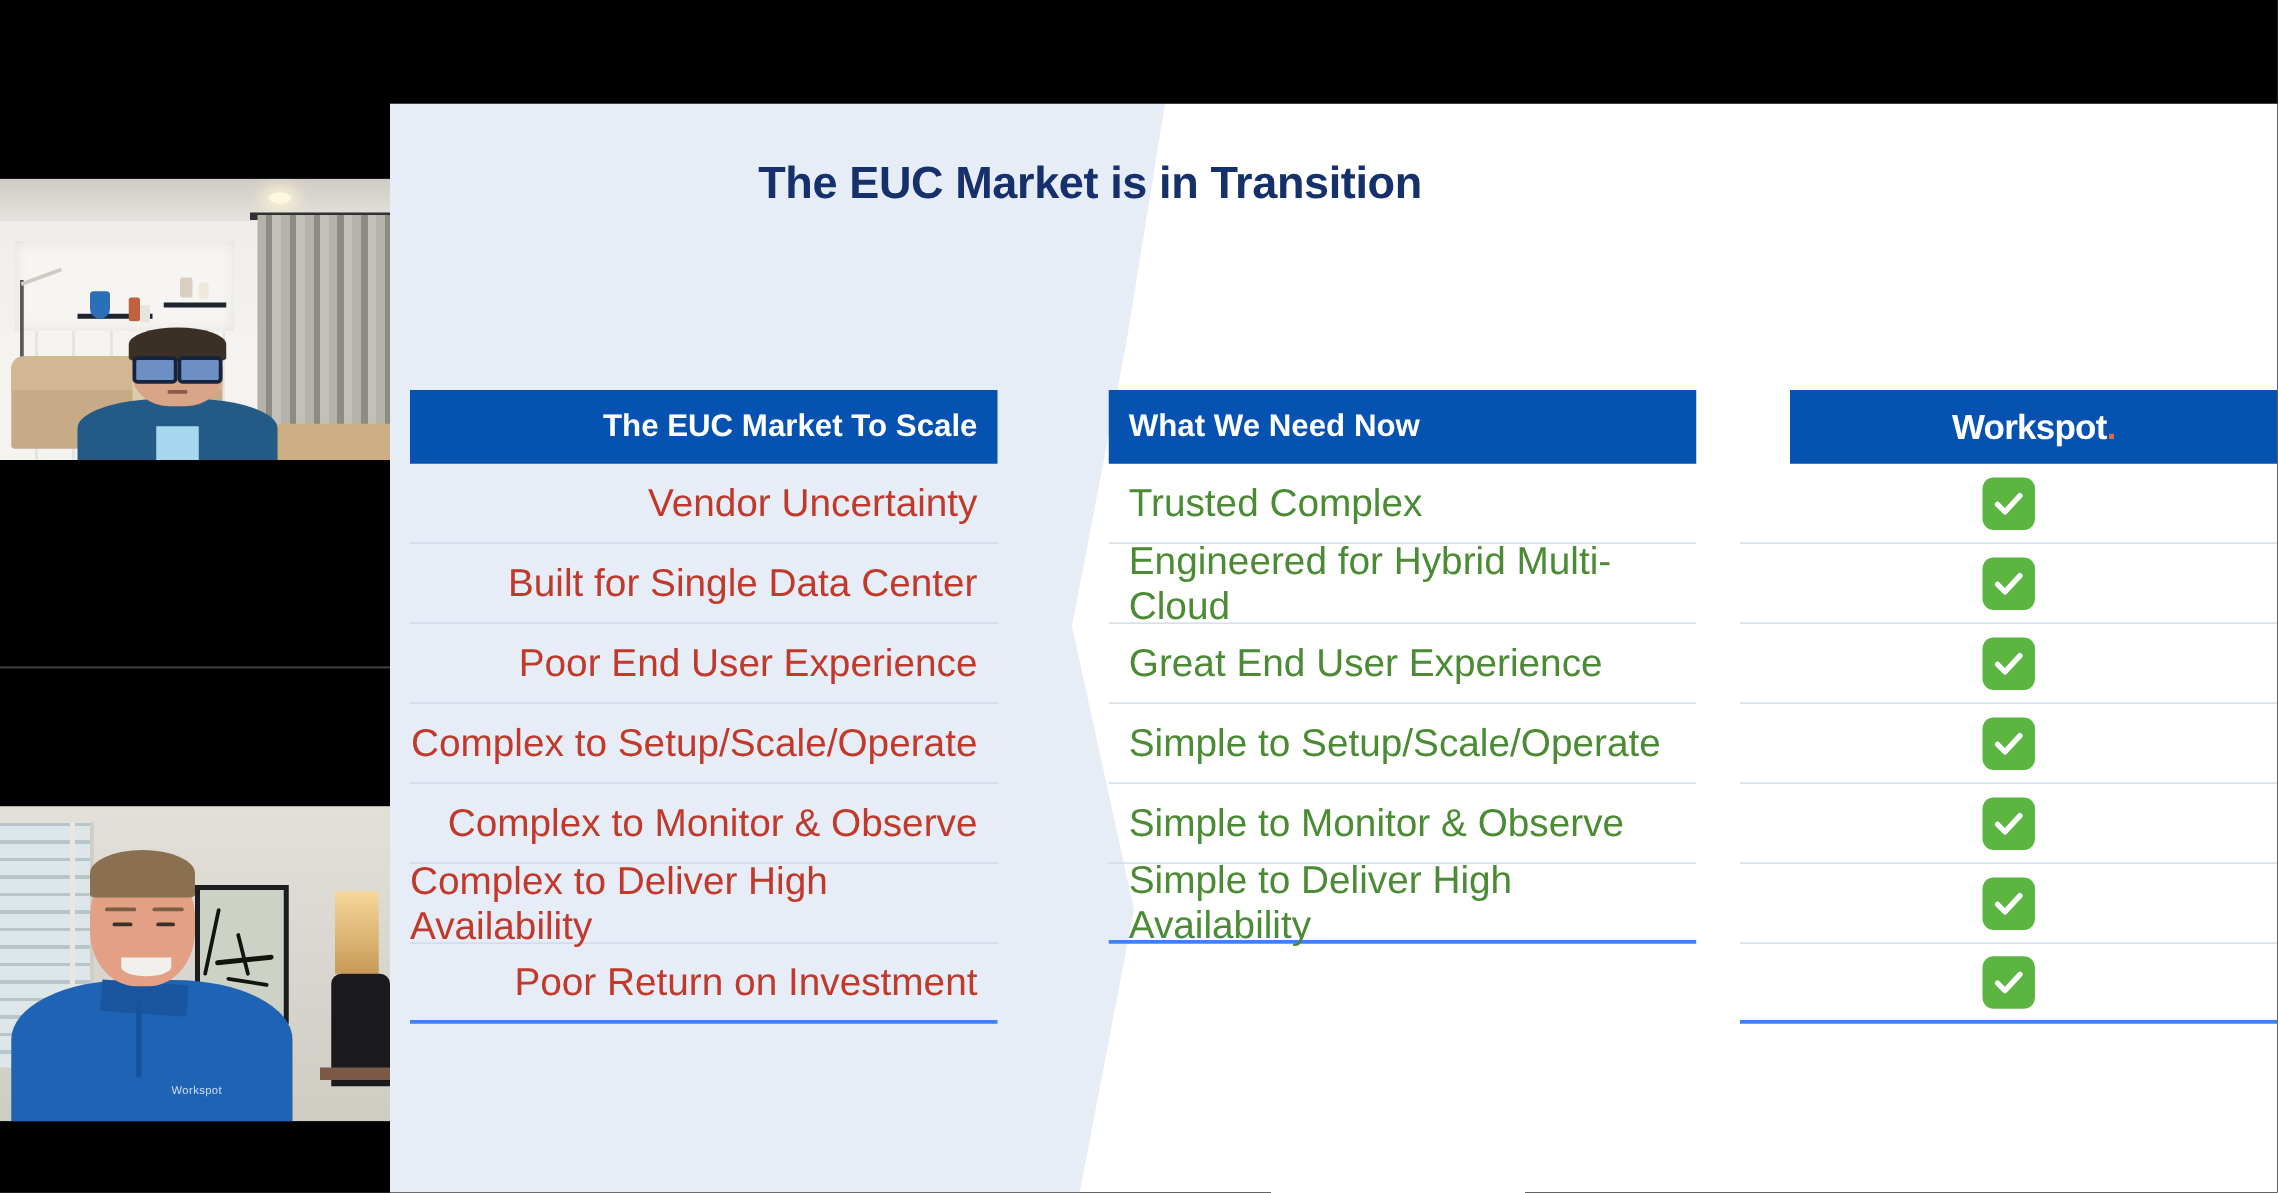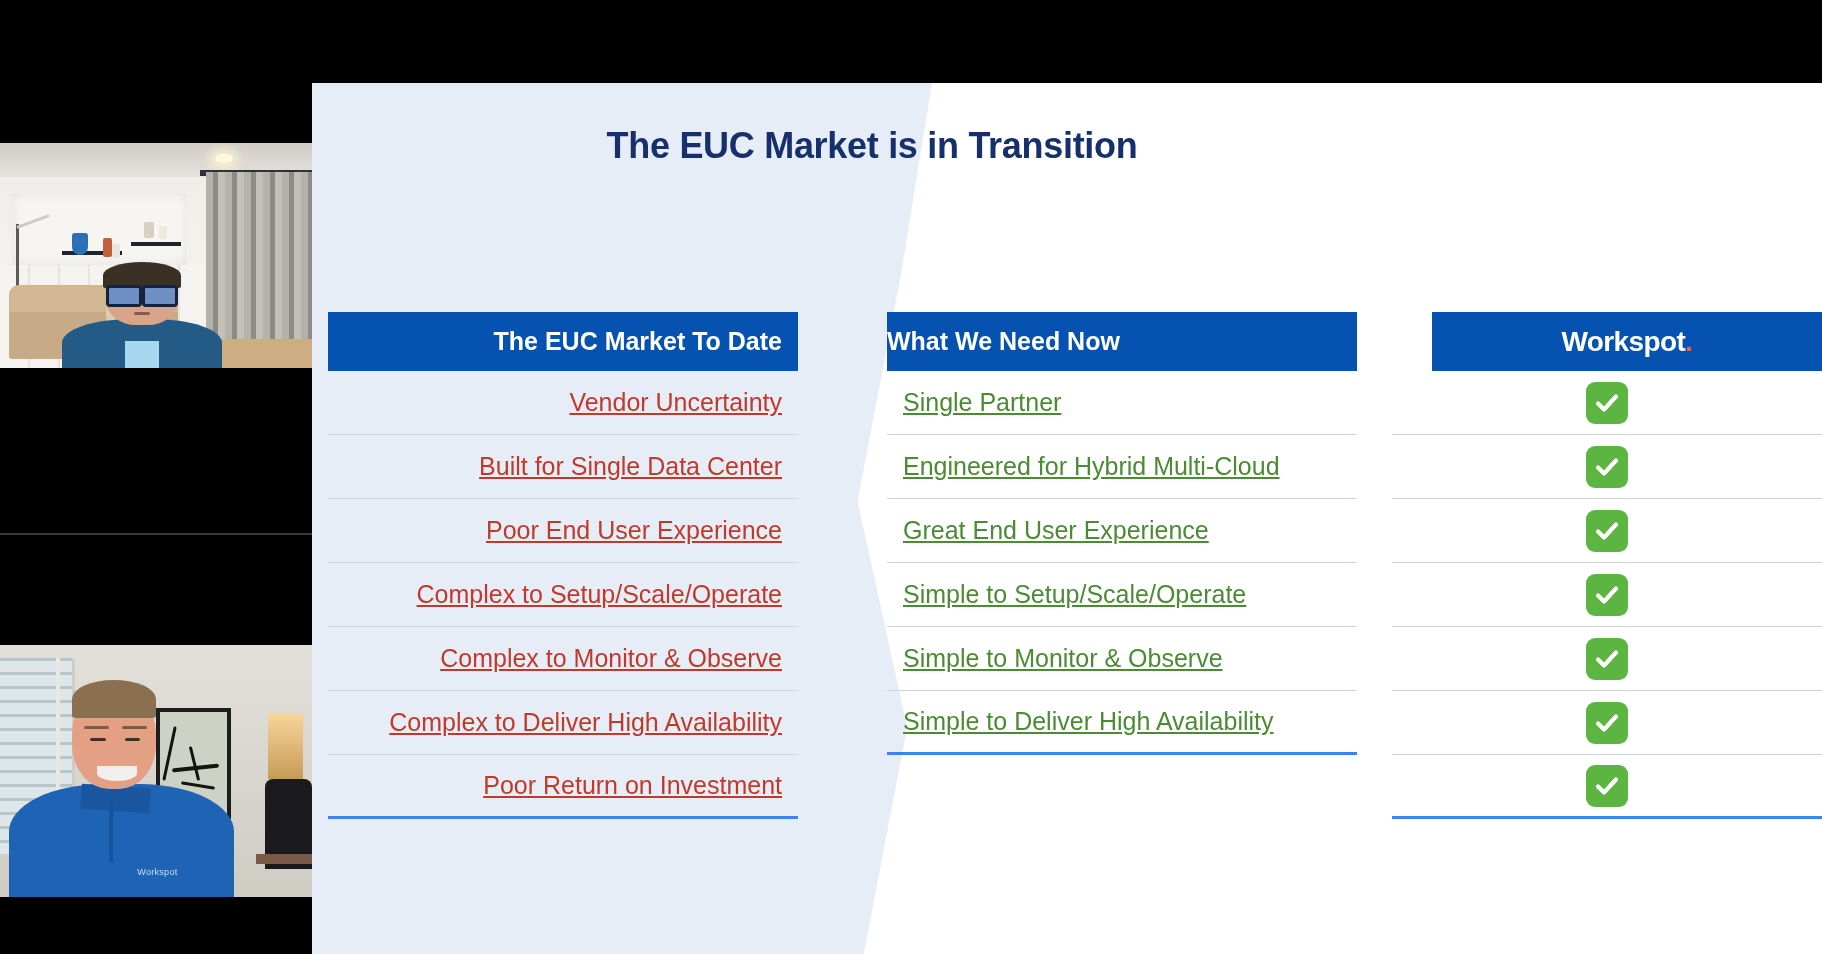--- a/index.html
+++ b/index.html
@@ -190,39 +190,38 @@
   .col-head {
     height: 59px;
     background: #0652b0;
     display: flex;
     align-items: center;
     color: #ffffff;
     font-size: 25px;
     font-weight: 700;
   }
   .head-right { justify-content: flex-end; padding-right: 16px; }
-  .head-left  { justify-content: flex-start; padding-left: 0; }
+  .head-left  { justify-content: flex-start; padding-left: 16px; }
   .head-logo  { justify-content: center; margin-left: 40px; }
 
   .logo-wordmark {
     font-size: 28px;
     font-weight: 700;
     color: #ffffff;
     letter-spacing: -0.6px;
   }
   .logo-dot { color: #e2674a; }
 
   .rows { display: flex; flex-direction: column; }
   .row {
     height: 64px;
     display: flex;
     align-items: center;
     border-bottom: 1px solid #ccd6e6;
-    font-size: 25px;
-    text-decoration: underline;
+    font-size: 31px;
   }
   .rows .row:last-child { border-bottom: 3px solid #3b82f6; }
 
   .row-neg { justify-content: flex-end; padding-right: 16px; color: #c0392b; }
   .row-pos { justify-content: flex-start; padding-left: 16px; color: #4a8b34; }
   .row-check { justify-content: center; }
 
   .check-badge {
     width: 42px; height: 42px;
     border-radius: 9px;
@@ -311,21 +310,21 @@
     </div>
   </div>
 
   <div id="slide">
     <div id="left-panel"></div>
 
     <div id="slide-title">The EUC Market is in Transition</div>
 
     <div class="column" id="col-left">
       <div class="col-head head-right">
-        <span>The EUC Market To Date</span>
+        <span>The EUC Market To Scale</span>
       </div>
       <div class="rows">
         <div class="row row-neg">
             <span>Vendor Uncertainty</span>
           </div>
         <div class="row row-neg">
             <span>Built for Single Data Center</span>
           </div>
         <div class="row row-neg">
             <span>Poor End User Experience</span>
@@ -344,21 +343,21 @@
           </div>
       </div>
     </div>
 
     <div class="column" id="col-right">
       <div class="col-head head-left">
         <span>What We Need Now</span>
       </div>
       <div class="rows">
         <div class="row row-pos">
-            <span>Single Partner</span>
+            <span>Trusted Complex</span>
           </div>
         <div class="row row-pos">
             <span>Engineered for Hybrid Multi-Cloud</span>
           </div>
         <div class="row row-pos">
             <span>Great End User Experience</span>
           </div>
         <div class="row row-pos">
             <span>Simple to Setup/Scale/Operate</span>
           </div>

